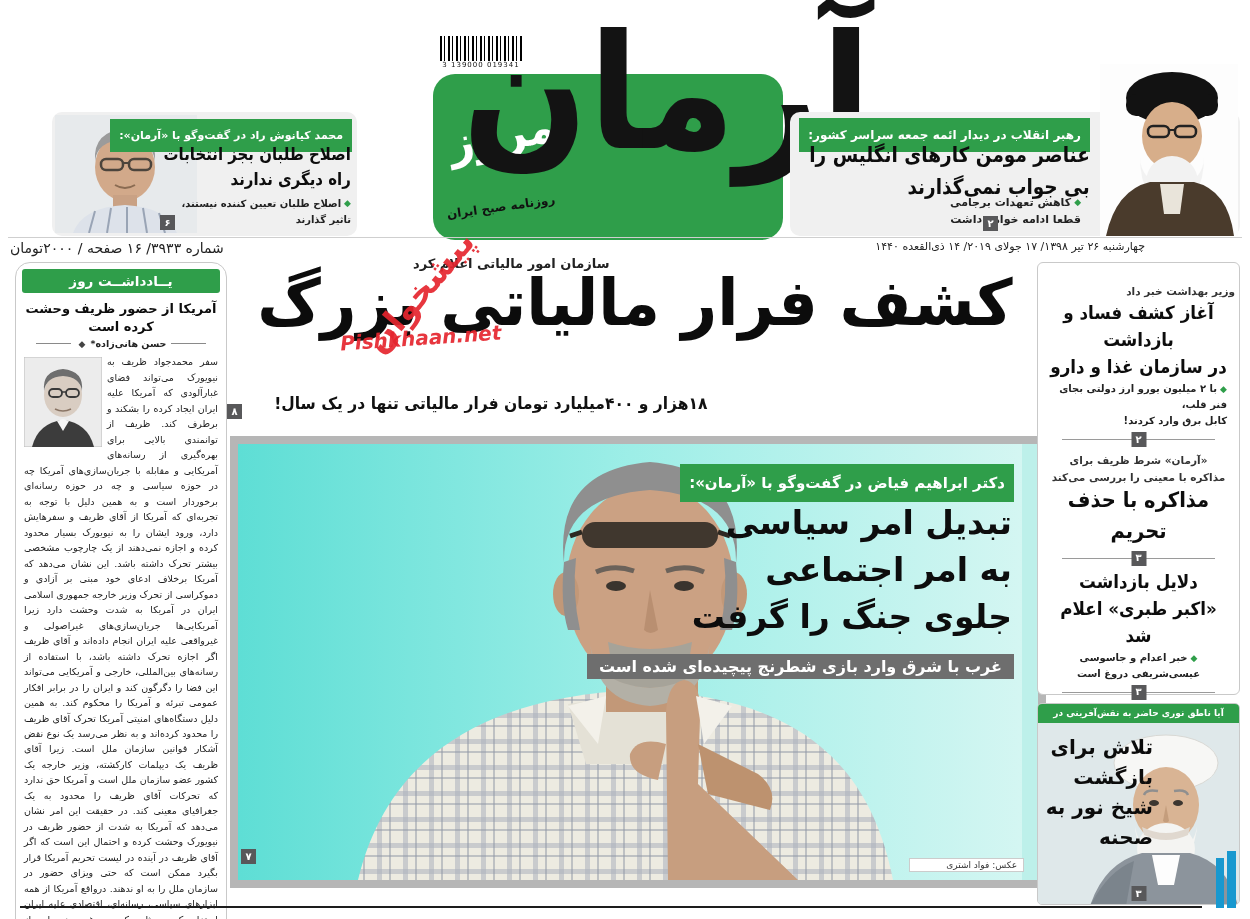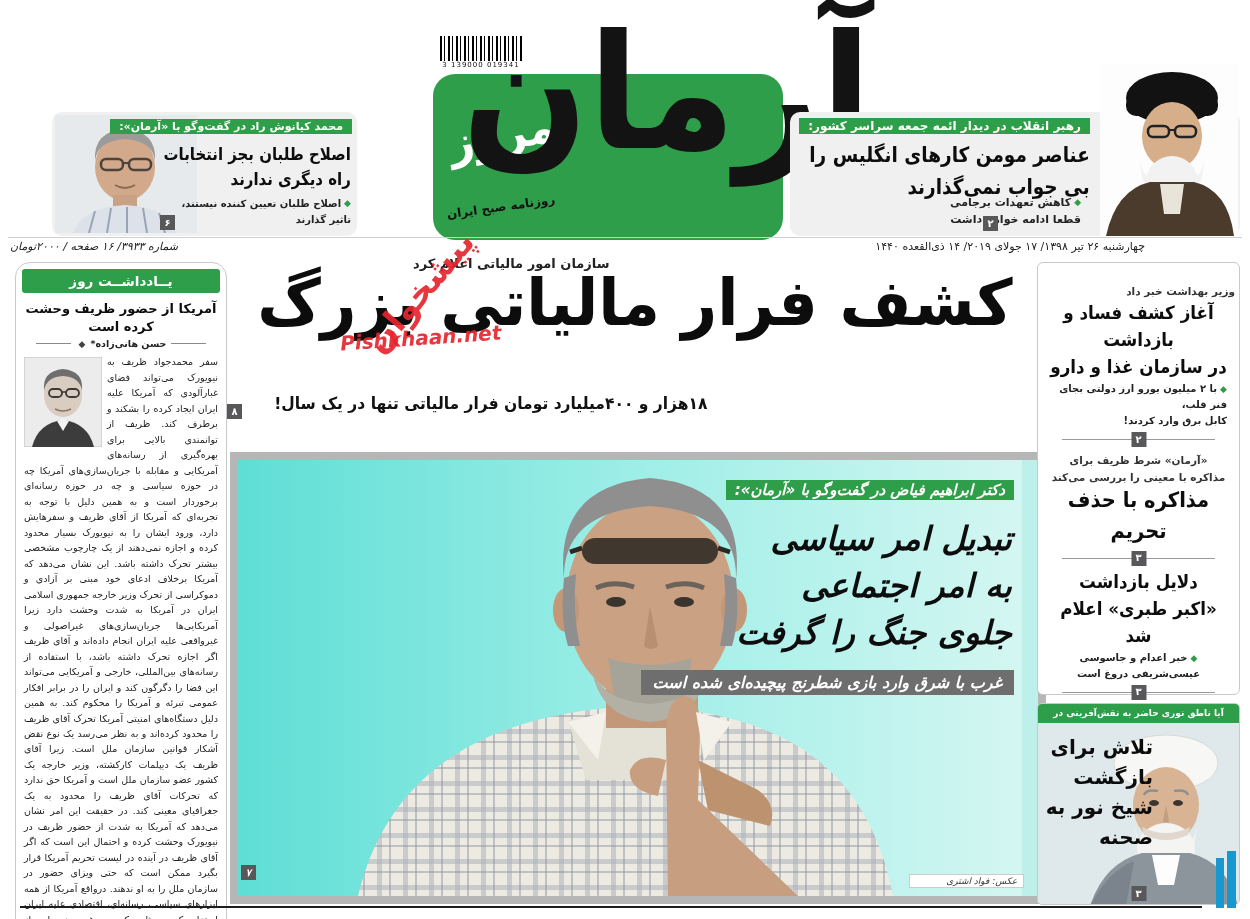--- a/index.html
+++ b/index.html
@@ -1,21 +1,21 @@
 <!DOCTYPE html>
 <html dir="rtl" lang="fa"><head>
 <meta charset="utf-8">
 <style>
   html,body{margin:0;padding:0;background:#9a9a9a;}
   .page{position:relative;width:1250px;height:919px;background:#ffffff;overflow:hidden;
         font-family:"DejaVu Sans",sans-serif;margin:0 auto;direction:rtl;}
   .abs{position:absolute;}
   .nowrap{white-space:nowrap;}
   .green-bg{background:#2f9e4a;color:#fff;}
-  .kicker-bar{background:#2f9e4a;color:#fff;font-weight:700;display:inline-block;padding:1px 9px;}
+  .kicker-bar{background:#2f9e4a;color:#fff;font-weight:700;display:inline-block;padding:10px 9px;}
   .pbadge{background:#58585a;color:#fff;font-size:10px;font-weight:700;width:15px;height:15px;
           display:flex;align-items:center;justify-content:center;line-height:1;}
   .diamond{color:#2f9e4a;font-size:9px;vertical-align:middle;margin-left:3px;}
   .condense{transform:scaleX(.88);transform-origin:right center;}
   
   .story-card{background:#f0f0f0;border-radius:10px;}
   .card-headline{font-weight:800;color:#0d0d0d;text-align:right;line-height:1.45;}
   .card-bullet{font-weight:700;color:#222;text-align:right;line-height:1.55;}
   
   .barcode-stripes{background:repeating-linear-gradient(90deg,#000 0 2px,#fff 2px 4px,#000 4px 5px,#fff 5px 8px);}
@@ -116,32 +116,32 @@
       <div>بی جواب نمی‌گذارند</div>
     </div>
     <div class="abs card-bullet nowrap" style="left:160px;top:82px;font-size:11px;">
       <div><span class="diamond">◆</span><span>کاهش تعهدات برجامی</span></div>
       <div>قطعا ادامه خواهد داشت</div>
     </div>
     <div class="abs pbadge" style="left:193px;bottom:5px;">۲</div>
   </div>
 
   <div class="abs" style="left:8px;right:8px;top:237px;height:1px;background:#cfcfcf;"></div>
-  <div class="abs nowrap" style="left:10px;top:240px;font-size:11px;color:#222;font-style:italic;">شماره ۳۹۳۳/ ۱۶ صفحه / ۲۰۰۰تومان</div>
+  <div class="abs nowrap" style="left:10px;top:240px;font-size:14px;color:#222;">شماره ۳۹۳۳/ ۱۶ صفحه / ۲۰۰۰تومان</div>
   <div class="abs nowrap" style="right:105px;top:240px;font-size:11px;color:#222;">چهارشنبه ۲۶ تیر ۱۳۹۸/ ۱۷ جولای ۲۰۱۹/ ۱۴ ذی‌القعده ۱۴۴۰</div>
 
   <div class="abs nowrap" style="left:413px;top:256px;font-size:13px;font-weight:700;color:#222;">سازمان امور مالیاتی اعلام کرد</div>
   <div class="abs main-headline nowrap" style="left:240px;top:266px;width:790px;font-size:64px;transform:scaleX(.97);transform-origin:center;">کشف فرار مالیاتی بزرگ</div>
   <div class="abs nowrap" style="left:300px;top:394px;width:420px;font-size:16.5px;font-weight:700;text-align:center;transform:scaleX(.94);transform-origin:center;color:#111;">۱۸هزار و ۴۰۰میلیارد تومان فرار مالیاتی تنها در یک سال!</div>
   <div class="abs pbadge" style="left:227px;top:404px;">۸</div>
 
   <div class="abs wm nowrap" style="left:372px;top:328px;font-size:34px;transform:rotate(-50deg);transform-origin:left center;opacity:.92;">پیشخوان</div>
   <div class="abs wm nowrap" style="left:340px;top:326px;font-size:20px;font-style:italic;transform:rotate(-4deg);direction:ltr;opacity:.92;">Pishkhaan.net</div>
 
-  <div class="abs photo-frame" style="left:230px;top:452px;width:816px;height:452px;font-style:italic;">
+  <div class="abs photo-frame" style="left:230px;top:436px;width:816px;height:452px;">
     <svg class="abs" style="left:0;top:0;" width="784" height="436" viewBox="0 0 784 436" preserveAspectRatio="none">
       <defs>
         <linearGradient id="tealbg" x1="0" y1="0" x2="1" y2="0">
           <stop offset="0" stop-color="#5eded5"></stop>
             <stop offset=".5" stop-color="#9deee7"></stop>
             <stop offset="1" stop-color="#d4f6f2"></stop>
         </linearGradient>
         <pattern id="plaid" width="26" height="26" patternUnits="userSpaceOnUse">
           <rect width="26" height="26" fill="#edebe1"></rect>
           <rect x="0" y="9" width="26" height="5" fill="#aab1bd" opacity=".55"></rect>

